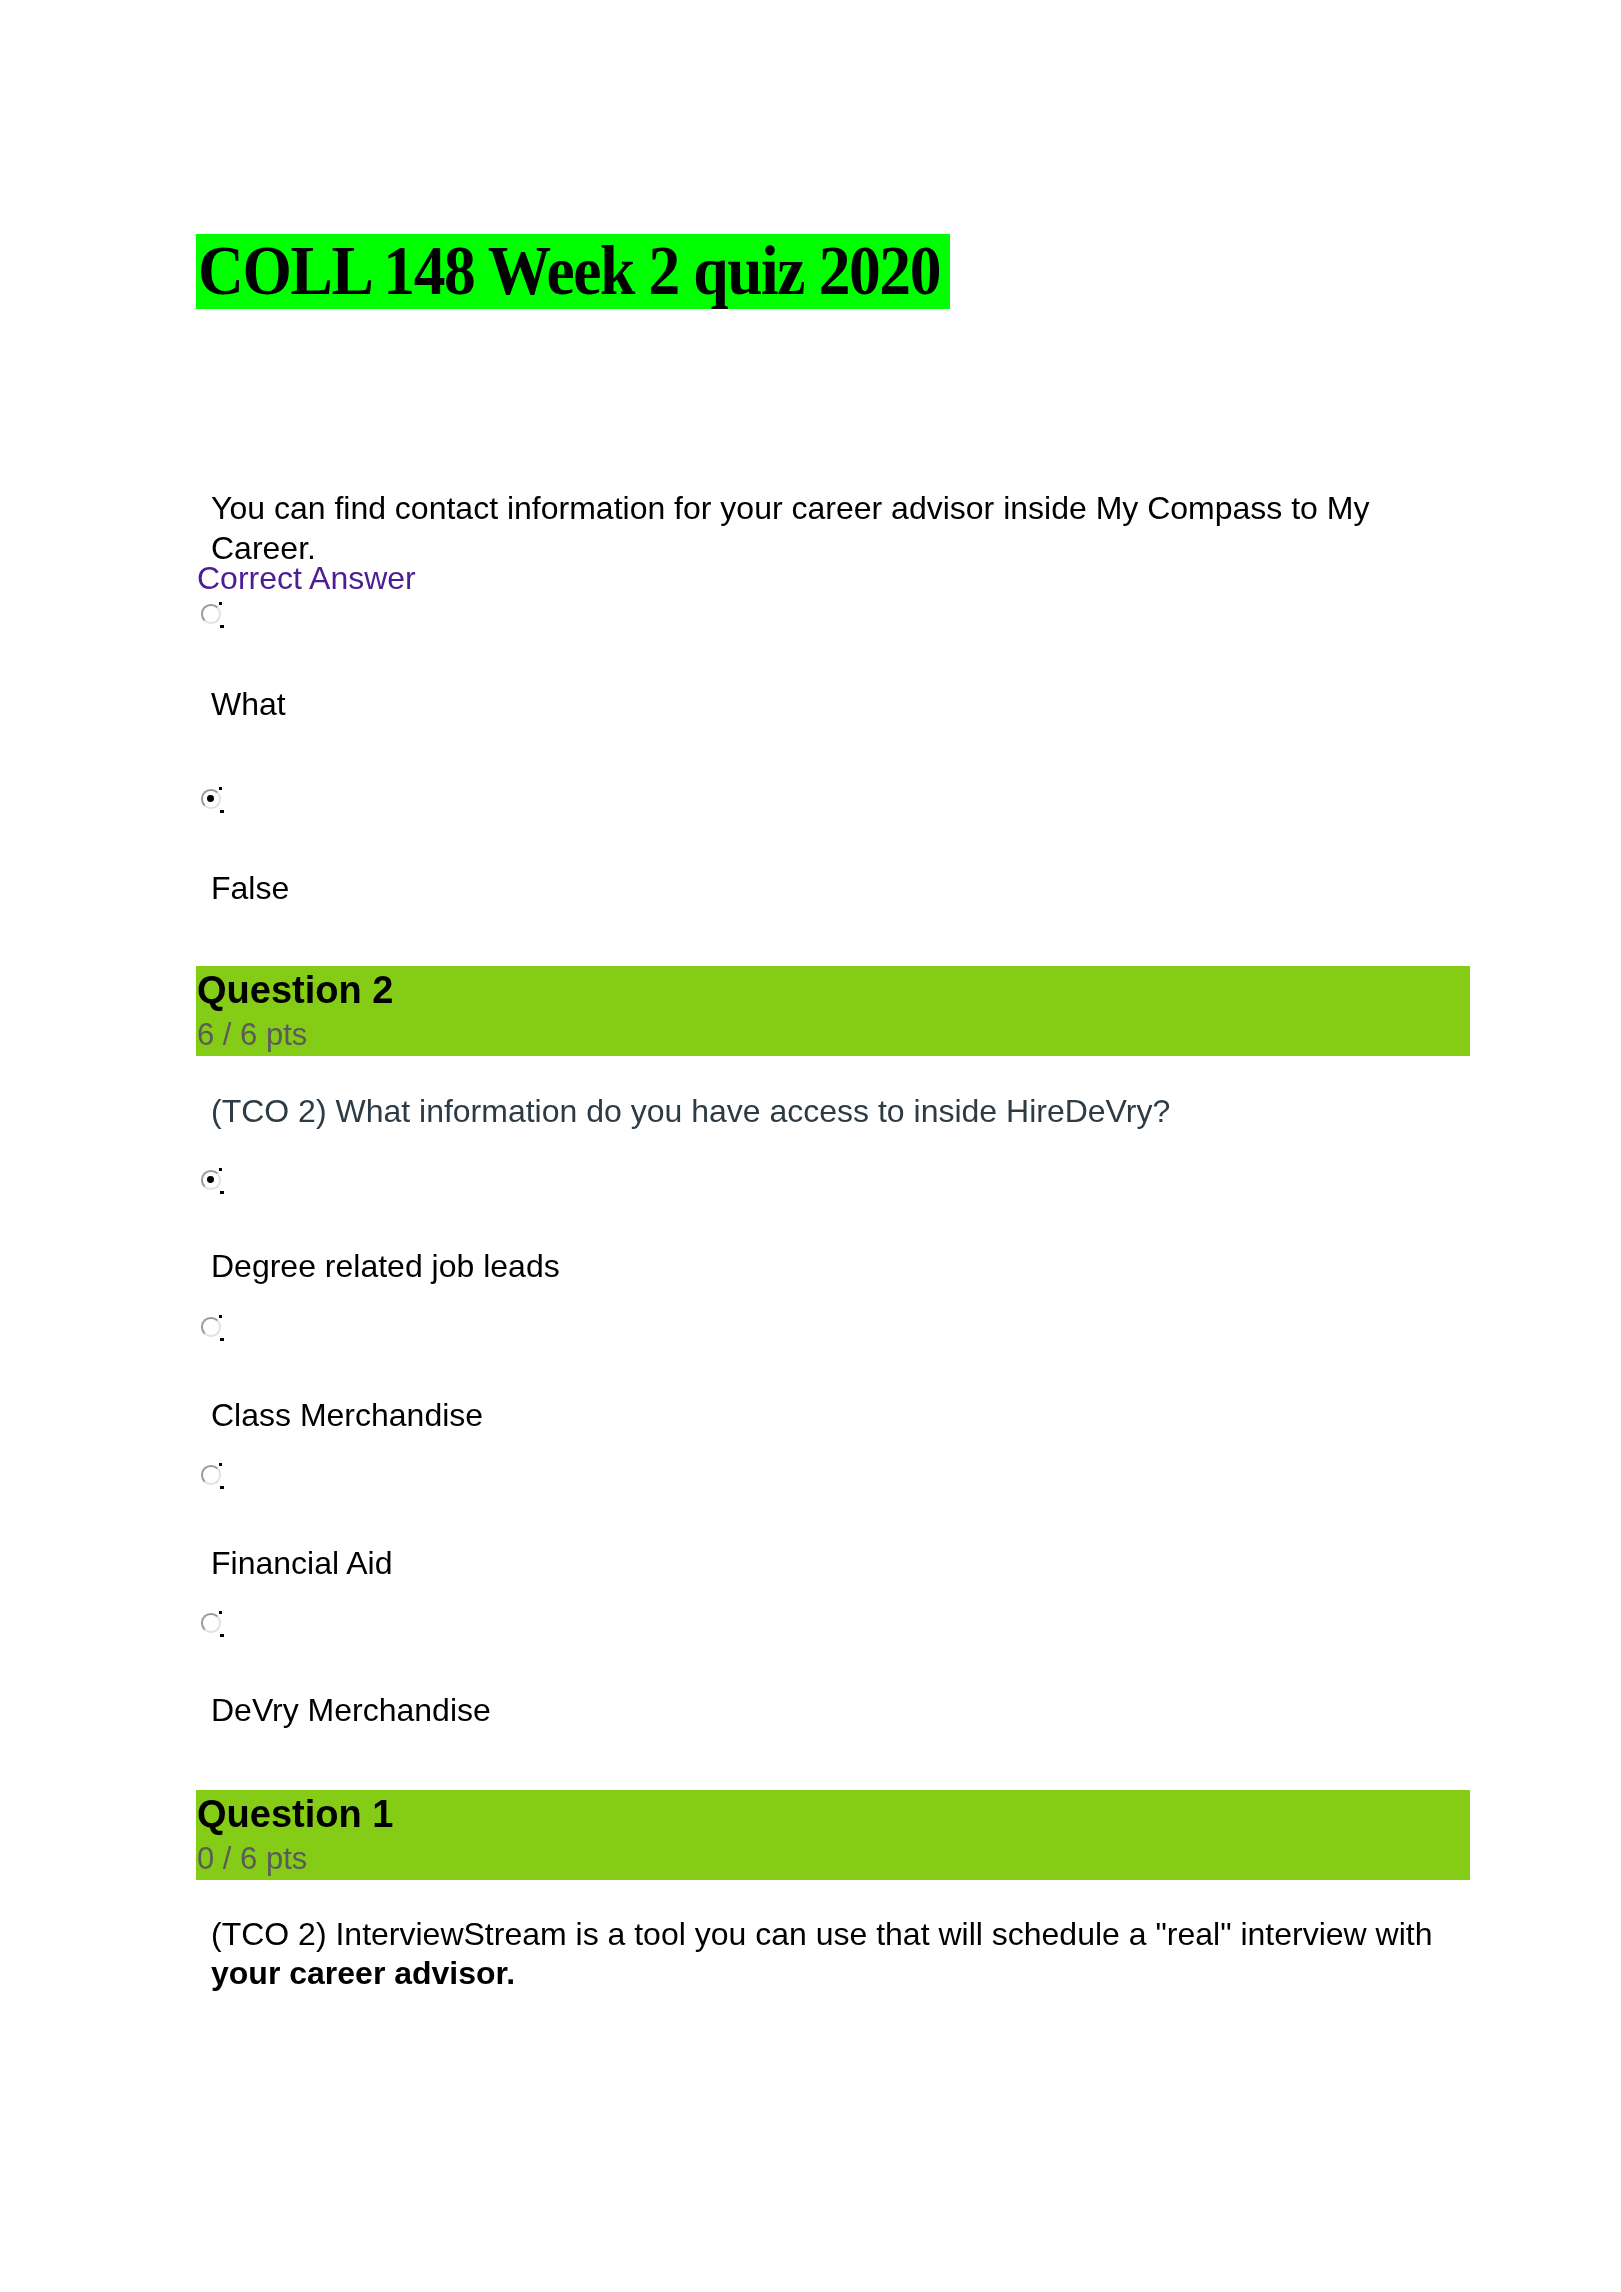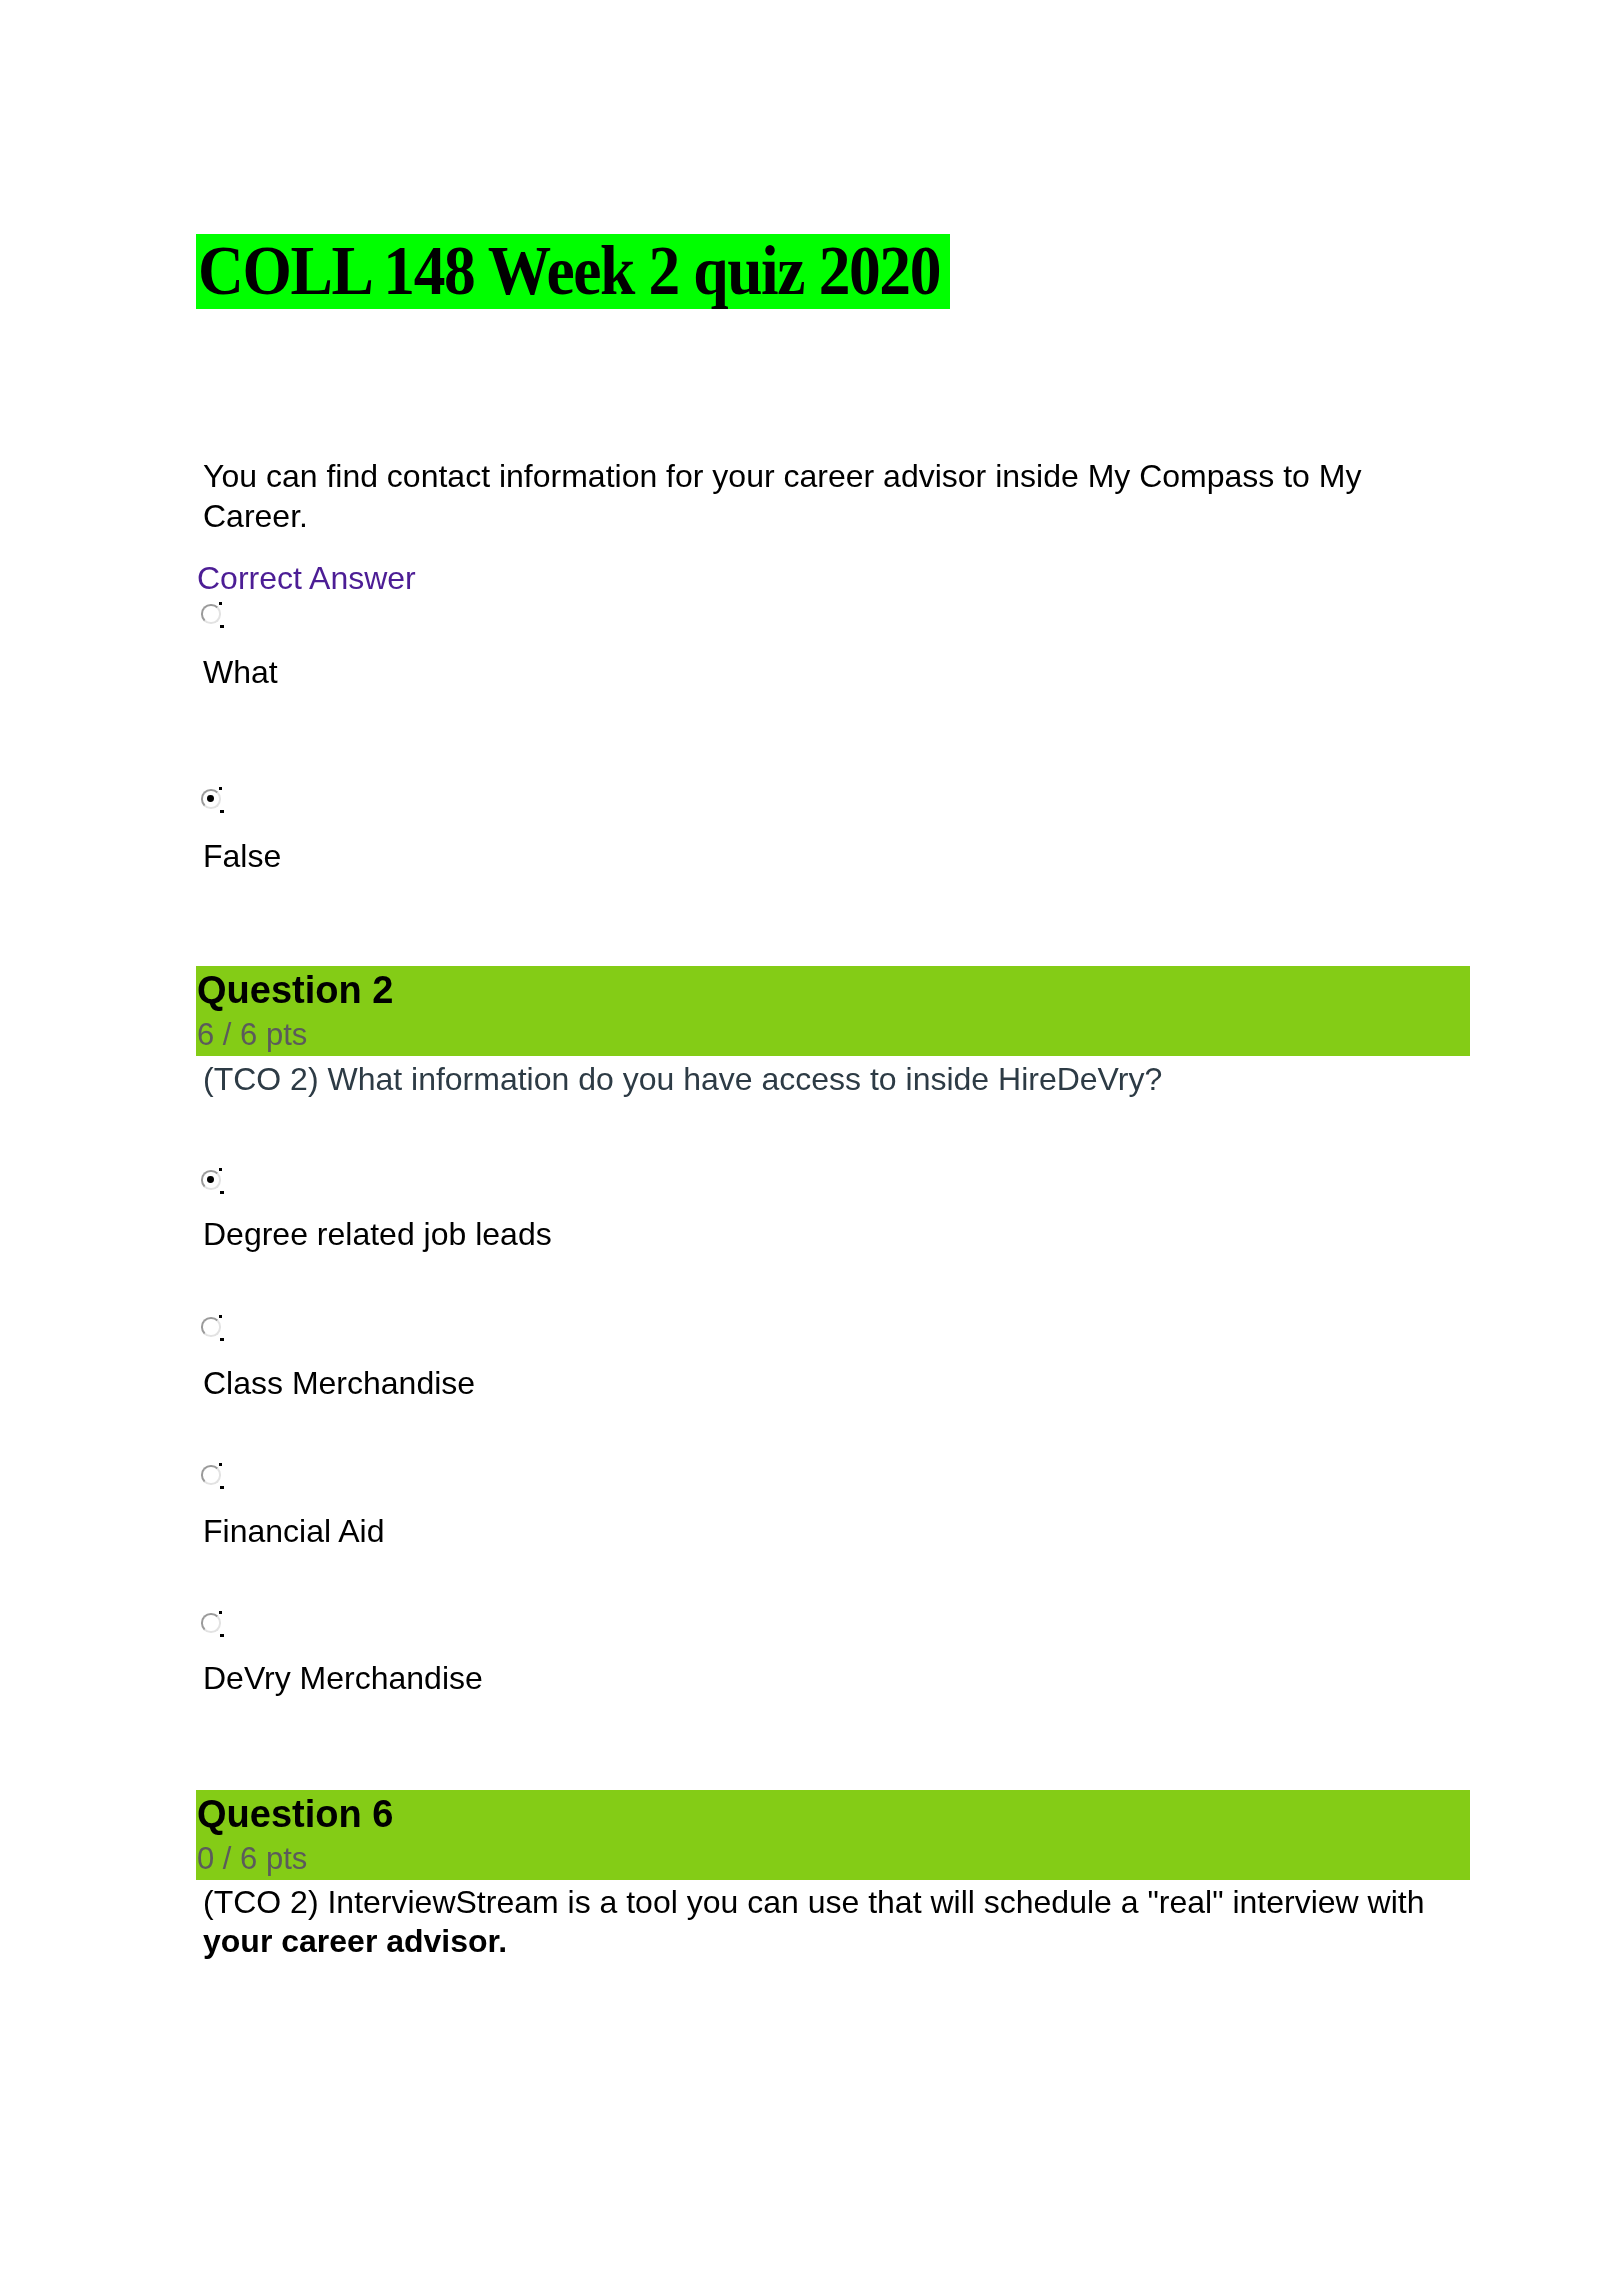--- a/index.html
+++ b/index.html
@@ -36,25 +36,26 @@
       line-height: 75px;
       letter-spacing: -1.5px;
       white-space: nowrap;
       transform: scaleX(0.92);
       transform-origin: left center;
       color: #000;
     }
 
     .body-text {
       position: absolute;
-      left: 203px;
+      left: 211px;
       font-size: 32px;
       line-height: 40px;
       color: #000;
       white-space: nowrap;
+      margin-top: 32px;
     }
     .label-strong {
       position: absolute;
       left: 197px;
       font-size: 32px;
       line-height: 40px;
       font-weight: normal;
       color: #4c1d95;
     }
 
@@ -163,18 +164,18 @@
 <div class="radio" style="top:1317px;"></div>
 <div class="body-text" style="top:1363px;">Class Merchandise</div>
 
 <div class="radio" style="top:1465px;"></div>
 <div class="body-text" style="top:1511px;">Financial Aid</div>
 
 <div class="radio" style="top:1613px;"></div>
 <div class="body-text" style="top:1658px;">DeVry Merchandise</div>
 
 <div class="q-header" style="top:1790px;">
-  <div class="q-title">Question 6</div>
+  <div class="q-title">Question 1</div>
   <div class="q-pts">0 / 6 pts</div>
 </div>
 <div class="body-text" style="top:1882px;text-align:center;">(TCO 2) InterviewStream is a tool you can use that will schedule a "real" interview with</div>
 <div class="body-text" style="top:1921px;font-weight:bold;">your career advisor.</div>
 
 
 </body></html>

